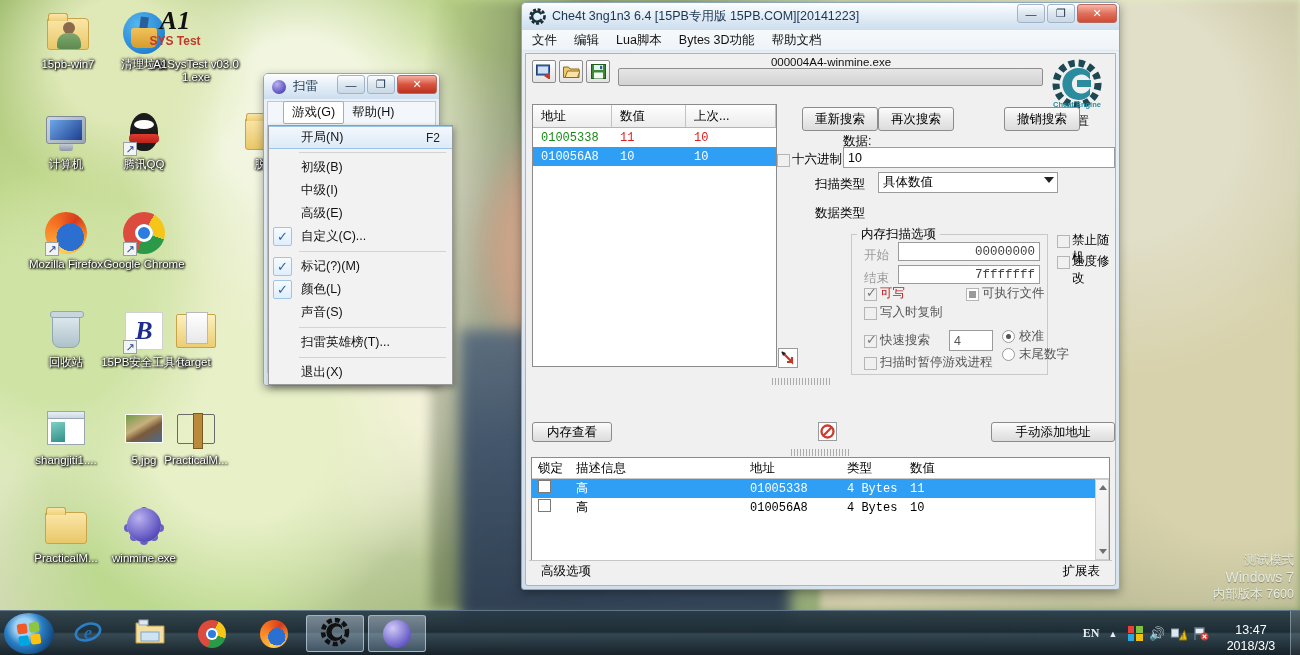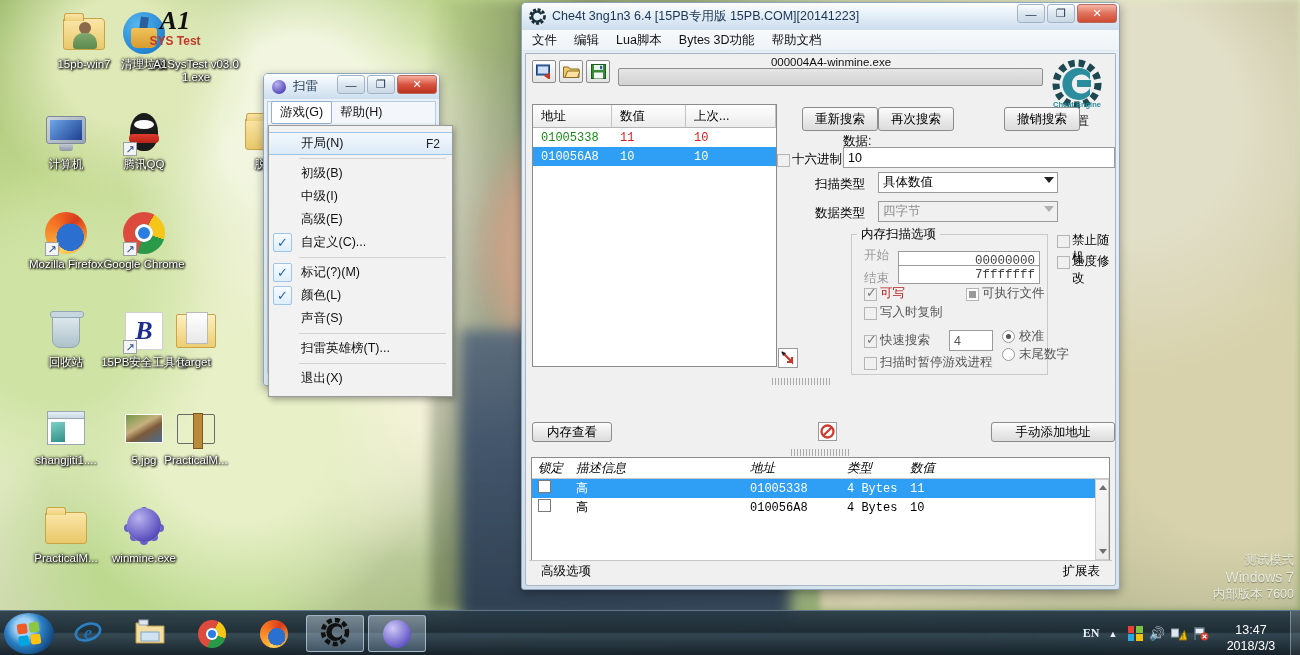--- a/index.html
+++ b/index.html
@@ -204,31 +204,31 @@
   }
   .wbtn.close{ width:40px; border-color:#b86a5d;
     background:linear-gradient(180deg,#f7b6a8,#e0705c 50%,#cf4b33); color:#fff; font-weight:bold;}
   .wbtn.close.red{ background:linear-gradient(180deg,#f5b0a2,#d9543f 50%,#b93220); }
 
   
   #mine-win{ left:263px; top:73px; width:177px; height:313px; }
   #mine-win .titlebar{ height:25px; }
   #mine-menubar{
     margin:2px 3px 0 3px; height:22px; background:#f3f7fb; border:1px solid #b6cbdd; border-bottom:none;
-    display:flex; align-items:center; padding-left:3px;
+    display:flex; align-items:center; padding-left:15px;
   }
   .mmenu{ padding:2px 8px; font-size:12.5px; color:#111; }
   .mmenu.active{ background:#fff; border:1px solid #8fb4d6; border-radius:2px; }
   #mine-body{ margin:0 3px; height:250px; background:#eef3f8; border:1px solid #b6cbdd; border-top:none;}
 
   
   #mine-menu{
     position:absolute; left:268px; top:125px; width:185px;
     background:#f2f2f2; border:1px solid #9a9a9a; box-shadow:2px 3px 6px rgba(0,0,0,.3);
-    padding:6px 0; z-index:40;
+    padding:0 0; z-index:40;
   }
   #mine-menu .gutter{ position:absolute; left:0; top:0; bottom:0; width:26px; background:#f2f2f2; }
   .mi{ position:relative; height:23px; display:flex; align-items:center; padding-left:32px; font-size:12.5px; color:#111; }
   .mi .acc{ position:absolute; right:12px; font-size:12px; color:#222; }
   .mi.hl{ background:linear-gradient(180deg,#f2f7fd,#dceaf7); border:1px solid #9cc4e4; border-left:none; border-right:none;}
   .mi .chk{ position:absolute; left:4px; top:2px; width:19px; height:19px;
     border:1px solid #9ec4e6; border-radius:2px; background:linear-gradient(180deg,#f6fbff,#dfeefc);
     color:#2a64a8; font-size:13px; display:flex; align-items:center; justify-content:center; line-height:1;}
   .msep{ height:1px; margin:3px 6px 3px 30px; background:#d3d3d3; }
 
@@ -289,21 +289,21 @@
   .cb.ck:after{ content:"✓"; position:absolute; left:1px; top:-4px; font-size:13px; color:#777; }
   .cb.filled{ background:#fff; }
   .cb.filled:after{ content:""; position:absolute; left:2px; top:2px; right:2px; bottom:2px; background:#9a9a9a;}
   .rb{ position:absolute; width:13px; height:13px; border:1px solid #9a9a9a; border-radius:50%; background:#fff;}
   .rb.on:after{ content:""; position:absolute; left:3px; top:3px; width:5px; height:5px; border-radius:50%; background:#555;}
 
   
   #tbl{ position:absolute; left:5px; top:403px; right:5px; bottom:24px; background:#fff;
     border:1px solid #8b8b8b; }
   #tbl-head{ display:flex; height:21px; background:#fff; border-bottom:1px solid #c9c9c9; }
-  #tbl-head div{ font-size:12.5px; color:#000; padding:2px 0 0 6px;font-style:italic; }
+  #tbl-head div{ font-size:12.5px; color:#000; padding:2px 0 0 6px; }
   .trow{ display:flex; height:19px; align-items:center; font-size:12px; }
   .trow.sel{ background:#2f9ef5; color:#fff; }
   .trow > div{ padding-left:6px; font-family:"Liberation Mono","DejaVu Sans Mono",monospace; }
   .trow > div.cjk{ font-family:"Liberation Sans",sans-serif; }
   .c-lock{ width:38px; } .c-desc{ width:174px; } .c-addr{ width:97px; }
   .c-type{ width:63px; } .c-val{ width:120px; }
   .lockbox{ width:13px; height:13px; border:1px solid #7a7a7a; background:#fff; display:inline-block; }
 
   #statusbar{ position:absolute; left:3px; right:3px; bottom:3px; height:22px;
     border-top:1px solid #c6c6c6; background:#f0f0f0; display:flex; align-items:center;
@@ -344,21 +344,21 @@
   <div id="bg-right"></div>
   <div id="bg-blog">http://blog.csdn.net/richard1230</div>
 </div>
 
 <div id="watermark">
   <div>测试模式</div>
   <div class="w7">Windows 7</div>
   <div>内部版本 7600</div>
 </div>
 
-<div class="dicon" style="left:40px;top:8px">
+<div class="dicon" style="left:24px;top:8px">
   <div class="glyph">
     <div class="ic">
         <div class="folder"></div>
         <div class="person-head"></div>
         <div class="person-body"></div>
       </div>
   </div>
   <div class="dlabel">15pb-win7</div>
 </div>
 
@@ -665,30 +665,26 @@
     <div class="lbl" style="left:317px;top:79px">数据:</div>
     <div class="inp" style="left:317px;top:93px;width:272px;height:21px">10</div>
 
     <div class="lbl" style="left:289px;top:122px">扫描类型</div>
     <div class="combo" style="left:352px;top:118px;width:180px">
       <span>具体数值</span>
       <span class="arrow"></span>
     </div>
 
     <div class="lbl" style="left:289px;top:151px">数据类型</div>
-    <div class="combo disabled" style="left:352px;top:147px;width:180px">
-      <span>四字节</span>
-      <span class="arrow"></span>
-    </div>
 
     <div style="position:absolute;left:325px;top:180px;width:197px;height:141px;border:1px solid #c9c9c9"></div>
     <div style="position:absolute;left:331px;top:172px;background:#f0f0f0;padding:0 4px;font-size:12.5px">内存扫描选项</div>
 
     <div class="lbl dim" style="left:338px;top:193px">开始</div>
-    <div class="inp dimbox" style="left:372px;top:197px;width:142px;height:19px">00000000</div>
+    <div class="inp dimbox" style="left:372px;top:188px;width:142px;height:19px">00000000</div>
 
     <div class="lbl dim" style="left:338px;top:216px">结束</div>
     <div class="inp dimbox" style="left:372px;top:211px;width:142px;height:19px">7fffffff</div>
 
     <div class="cb grey ck" style="left:338px;top:234px"></div>
     <div class="lbl dim" style="left:354px;top:231px;color:#b91c1c">可写</div>
 
     <div class="cb grey filled" style="left:440px;top:234px"></div>
     <div class="lbl dim" style="left:456px;top:231px;color:#555">可执行文件</div>
 

